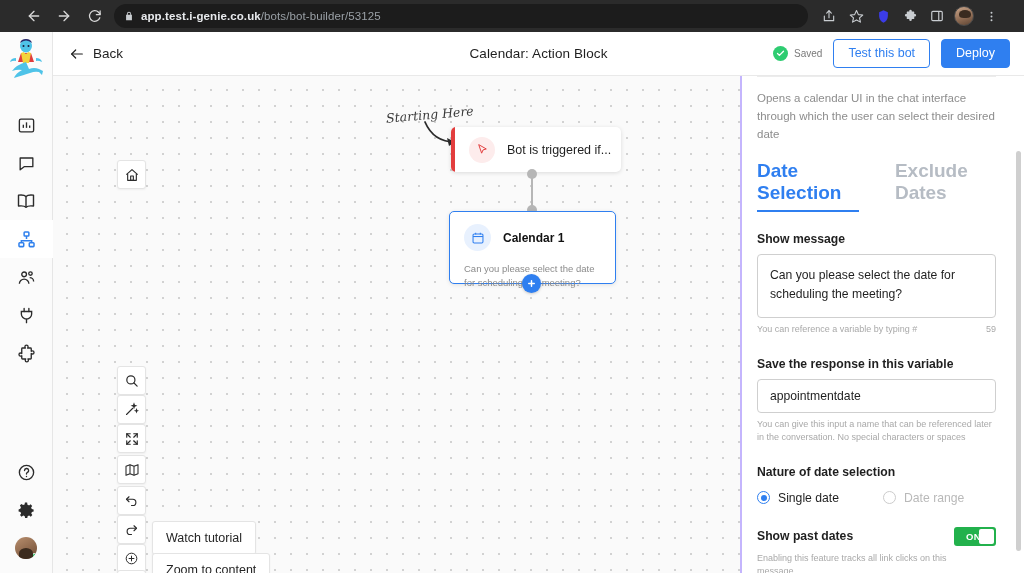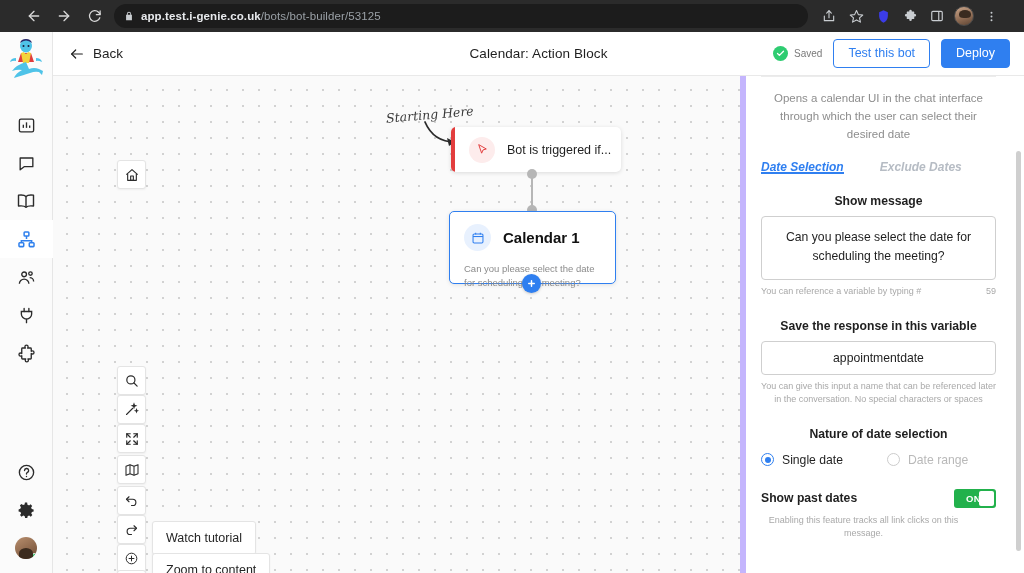--- a/index.html
+++ b/index.html
@@ -222,21 +222,21 @@
     border: 1.5px solid #2f7ff0;
     border-radius: 5px;
     box-shadow: 0 1px 4px rgba(0,0,0,.10);
   }
   .cal-head { display: flex; align-items: center; padding: 12px 0 0 14px; }
   .cal-ic {
     width: 27px; height: 27px; border-radius: 50%;
     background: #e8f1fe; display:flex;align-items:center;justify-content:center;
     flex: 0 0 auto;
   }
-  .cal-title { font-size: 15px; color: #111; margin-left: 12px; font-weight: 600; }
+  .cal-title { font-size: 12px; color: #111; margin-left: 12px; font-weight: 600; }
   .cal-body {
     font-size: 9.5px; color: #8b8b8b; line-height: 1.5;
     padding: 11px 14px 0 14px;
   }
   .connector {
     position: absolute; background: #b6b6b6; width: 2px;
   }
   .dot-handle {
     position: absolute; width: 10px; height: 10px; border-radius: 50%;
     background: #b6b6b6;
@@ -248,35 +248,33 @@
     font-size: 14px; line-height: 1;
     box-shadow: 0 1px 3px rgba(0,0,0,.2);
   }
 
   .mouse-cursor { position: absolute; pointer-events: none; }
 
   
   .panel {
     width: 284px; flex: 0 0 284px;
     background: #fff;
-    border-left: 6px solid #c4b5fd;
+    border-left: 2px solid #c4b5fd;
     position: relative;
     padding: 0 0 0 0;
     overflow: hidden;
-    text-align: center;
   }
   .panel-inner { padding: 14px 28px 10px 15px; }
   .panel-desc {
     font-size: 11.5px; color: #8d8d8d; line-height: 1.55;
   }
   .tabs { display: flex; gap: 36px; margin-top: 17px; }
   .tab {
-    font-size: 12px; color: #b6bcc4; font-weight: 600;
-    position: relative;
-    font-style: italic;
+    font-size: 19px; color: #b6bcc4; padding-bottom: 8px; font-weight: 600;
+    position: relative;
   }
   .tab.active { color: #2f7ff0; }
   .tab.active::after {
     content:""; position:absolute; left:0; right:0; bottom:0; height:2px; background:#2f7ff0;
   }
   .field-label {
     font-size: 12.2px; color: #1f1f1f; font-weight: 600; margin-top: 20px;
   }
   .textarea-box {
     margin-top: 8px;

